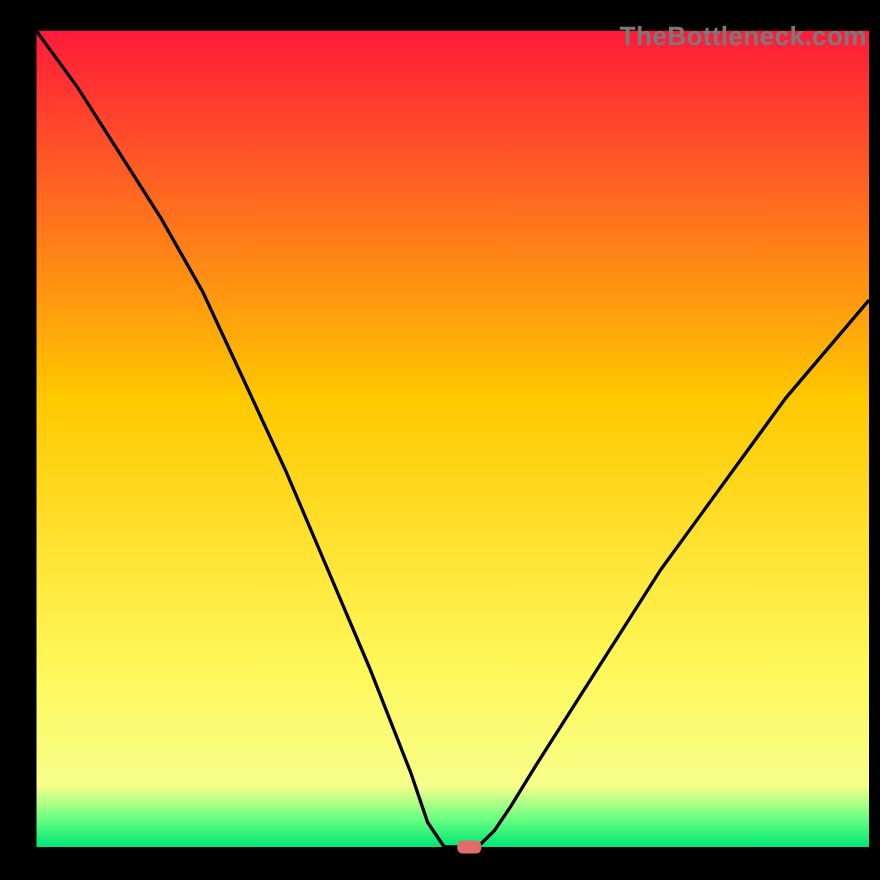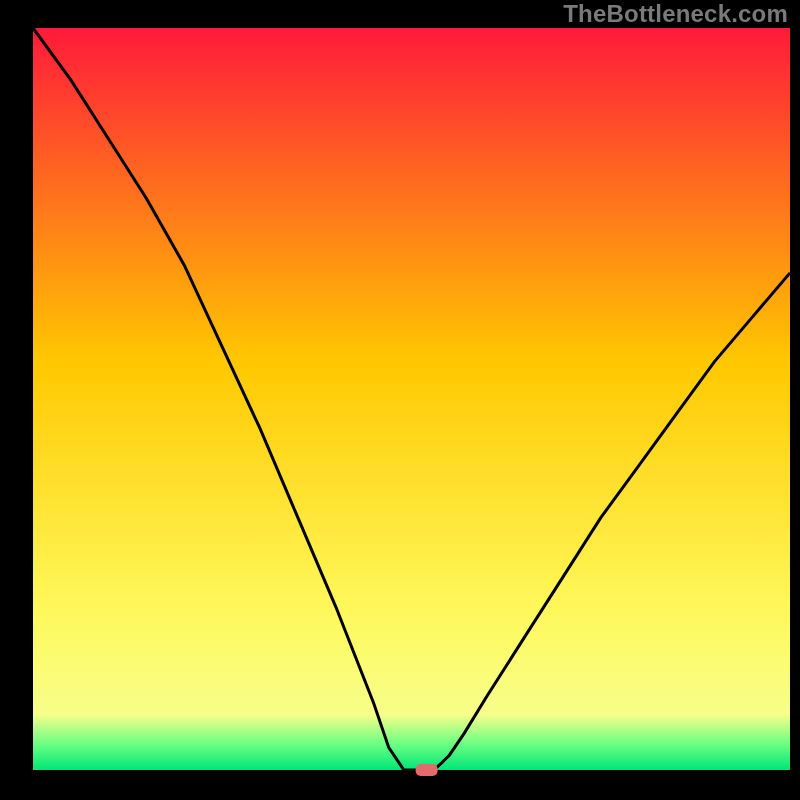--- a/index.html
+++ b/index.html
@@ -11,21 +11,21 @@
     overflow: hidden;
   }
   .frame {
     position: relative;
     width: 800px;
     height: 800px;
     background: #000;
   }
   .watermark {
     position: absolute;
-    top: 0;
+    top: 20px;
     right: 12px;
     color: #7a7a7a;
     font-family: Arial, Helvetica, sans-serif;
     font-size: 24px;
     font-weight: 600;
     letter-spacing: 0.2px;
     z-index: 10;
   }
   svg.chart {
     position: absolute;

